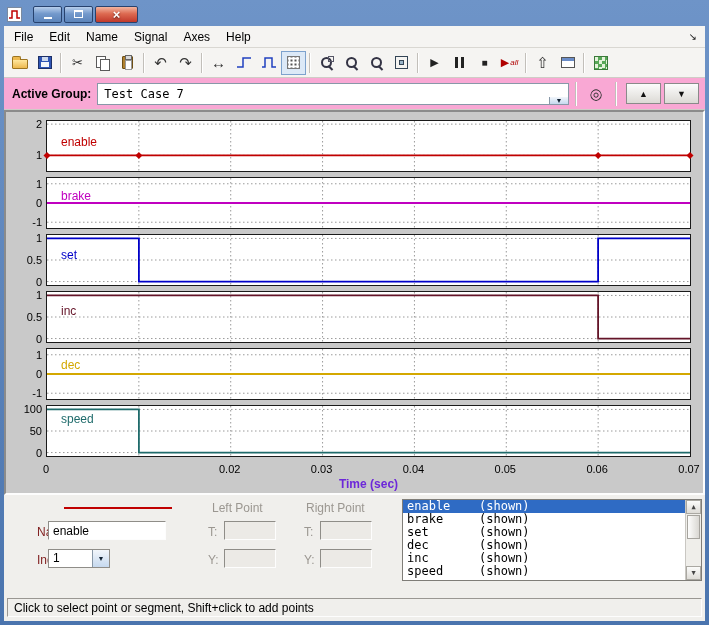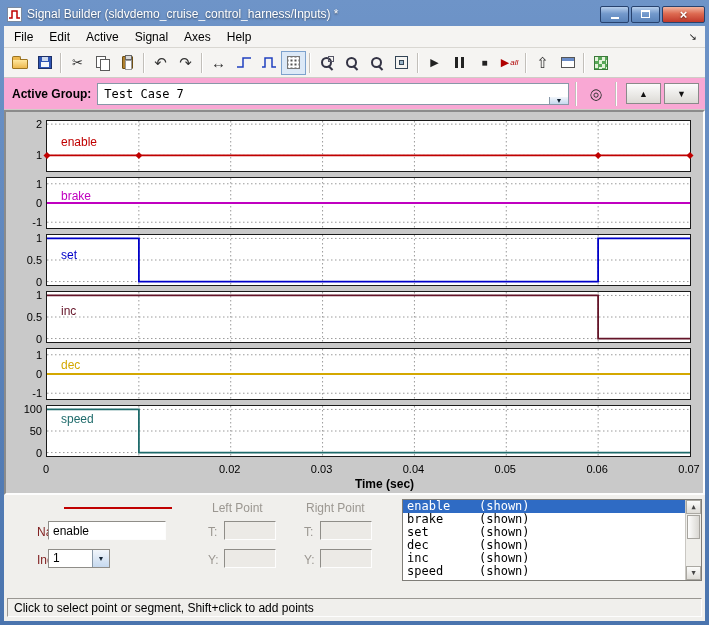--- a/index.html
+++ b/index.html
@@ -70,21 +70,21 @@
 
 
 .plot-panel{height:385px;background:#c9c9c9;border:2px solid;border-color:#8b8b8b #fdfdfd #fdfdfd #8b8b8b;position:relative;overflow:hidden;}
 .subplots{position:absolute;left:40px;top:8px;width:645px;}
 .subplot{position:relative;width:645px;height:52px;background:#fff;border:1px solid #1a1a1a;margin-bottom:5px;}
 .subplot svg{display:block;overflow:visible;}
 .ytick{position:absolute;left:-40px;width:35px;text-align:right;font-size:11px;color:#000;line-height:11px;}
 .sig-label{position:absolute;left:14px;font-size:12px;}
 .xlabels{position:absolute;left:40px;top:351px;width:645px;height:13px;}
 .xtick{position:absolute;width:40px;text-align:center;font-size:11px;color:#000;}
-.time-label{position:absolute;left:56px;top:365px;width:645px;text-align:center;font-weight:bold;font-size:12px;color:#000000;}
+.time-label{position:absolute;left:40px;top:365px;width:645px;text-align:center;font-weight:bold;font-size:12px;color:#6d28d9;}
 
 
 .bottom{position:relative;height:100px;background:#f0efec;}
 .sample-line{position:absolute;left:60px;top:12px;width:108px;height:2px;background:#c00000;}
 .pt-label{position:absolute;top:6px;color:#9b9791;}
 .lbl{position:absolute;color:#7f1d1d;margin-left:25px;}
 .dis-lbl{position:absolute;color:#9b9791;}
 .txtfield{position:absolute;height:19px;border:1px solid;border-color:#8f8d88 #fdfdfd #fdfdfd #8f8d88;background:#fff;font:12px "Liberation Sans",sans-serif;padding:0 4px;outline:none;}
 .txtfield.disabled{background:#eceae6;}
 .combo-sm{position:absolute;height:19px;border:1px solid #8f8d88;background:#fff;display:flex;align-items:stretch;}
@@ -109,38 +109,37 @@
 </head>
 <body>
 
 <div class="window">
 
   <div class="titlebar">
     <svg class="win-icon" viewBox="0 0 15 15">
       <rect x="0.5" y="0.5" width="14" height="14" fill="#ffffff" stroke="#7a8aa0"></rect>
       <polyline points="2,11 5,11 5,4 10,4 10,11 13,11" fill="none" stroke="#c00000" stroke-width="1.5"></polyline>
     </svg>
-    <span class="title-text">Signal Builder (sldvdemo_cruise_control_harness/Inputs) *</span>
     <span class="win-controls">
       <span class="wbtn min">
           <span class="min-glyph"></span>
         </span>
       <span class="wbtn max">
           <span class="max-glyph"></span>
         </span>
       <span class="wbtn close">×</span>
     </span>
   </div>
 
   <div class="content">
 
     <div class="menubar">
       <span class="menu-item">File</span>
       <span class="menu-item">Edit</span>
-      <span class="menu-item">Active</span>
+      <span class="menu-item">Name</span>
       <span class="menu-item">Signal</span>
       <span class="menu-item">Axes</span>
       <span class="menu-item">Help</span>
       <span class="menu-arrow">↘</span>
     </div>
 
     <div class="toolbar">
       <span class="tbtn">
           <span class="folder-icon"></span>
         </span>

